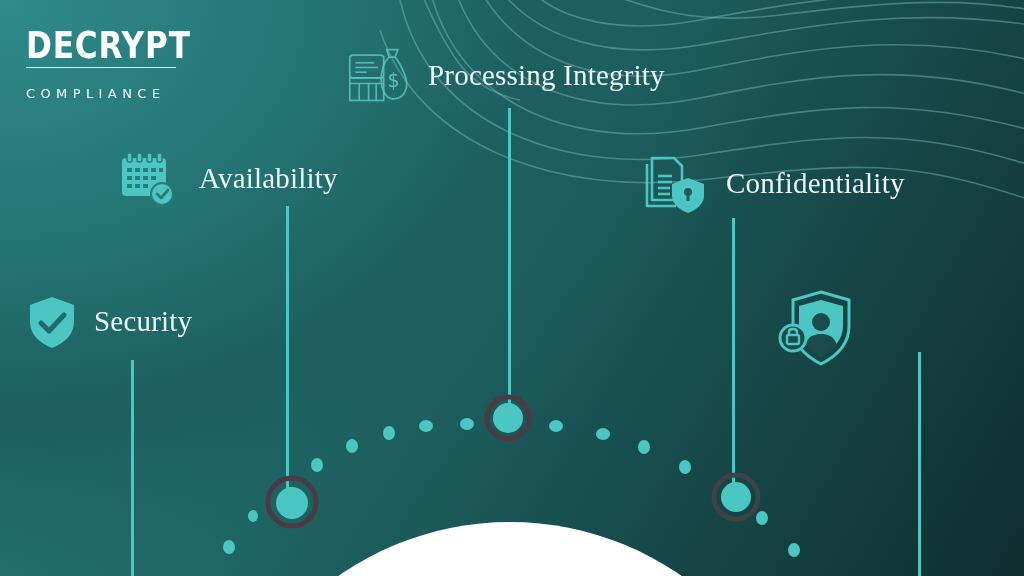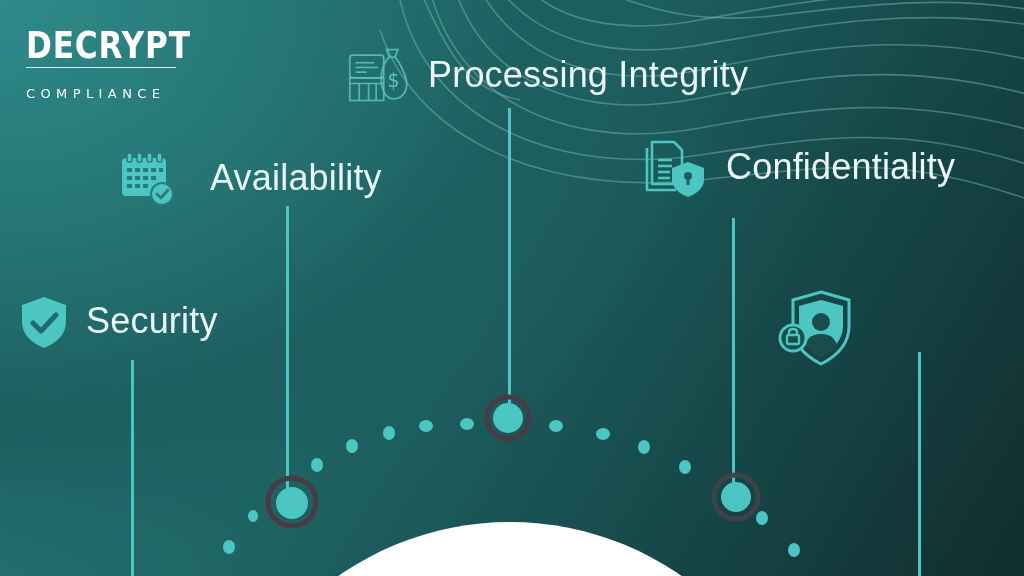--- a/index.html
+++ b/index.html
@@ -19,21 +19,21 @@
     transform: scaleX(0.82); transform-origin: left center; white-space: nowrap;
   }
   .logo-rule { height: 1px; background: #d6ecec; width: 150px; margin-top: 3px; }
   .logo-sub {
     color: #ffffff; font-size: 13px; letter-spacing: 5.4px; margin-top: 18px;
     font-family: "DejaVu Sans", sans-serif; white-space: nowrap;
   }
   .pillar { position: absolute; display: flex; align-items: center; }
   .pillar .icon { width: 56px; height: 56px; flex: 0 0 auto; }
   .pillar .label {
-    color: #eaf7f6; font-size: 36px; font-family: Liberation Sans, sans-serif;
+    color: #eaf7f6; font-size: 29px; font-family: Liberation Serif, serif;
     margin-left: 14px; white-space: nowrap; letter-spacing: 0.2px;
   }
   .line { position: absolute; width: 3px; background: #4cc6c3; }
   .arc { position: absolute; left: 0; top: 0; width: 1024px; height: 576px; pointer-events: none; }
   .dome {
     position: absolute; left: 210px; top: 522px; width: 600px; height: 600px;
     border-radius: 50%; background: #ffffff;
   }
 </style>
 </head>
@@ -95,21 +95,21 @@
       <circle cx="508" cy="418" r="15" fill="#4cc6c3"></circle>
     </g>
     <g>
       <circle cx="736" cy="497" r="22" fill="none" stroke="#3d4448" stroke-width="5"></circle>
       <circle cx="736" cy="497" r="15" fill="#4cc6c3"></circle>
     </g>
   </svg>
 
   <div class="dome"></div>
 
-  <div class="pillar" style="left:16px; top:293px;">
+  <div class="pillar" style="left:24px; top:293px;">
     <svg class="icon" viewBox="0 0 56 56">
       <path d="M28 4 L50 12 L50 28 C50 42 40 50 28 55 C16 50 6 42 6 28 L6 12 Z" fill="#4cc6c3"></path>
       <path d="M17 30 L25 38 L40 22" fill="none" stroke="#1f6a6a" stroke-width="5" stroke-linecap="round" stroke-linejoin="round"></path>
     </svg>
     <span class="label">Security</span>
   </div>
 
   <div class="pillar" style="left:118px; top:150px;">
     <svg class="icon" viewBox="0 0 56 56">
       <rect x="4" y="8" width="44" height="38" rx="4" fill="#4cc6c3"></rect>
@@ -129,21 +129,21 @@
           <rect x="17" y="26" width="5" height="4"></rect>
           <rect x="25" y="26" width="5" height="4"></rect>
           <rect x="33" y="26" width="5" height="4"></rect>
         <rect x="9" y="34" width="5" height="4"></rect>
           <rect x="17" y="34" width="5" height="4"></rect>
           <rect x="25" y="34" width="5" height="4"></rect>
       </g>
       <circle cx="44" cy="44" r="11" fill="#4cc6c3" stroke="#2a7a7a" stroke-width="2"></circle>
       <path d="M39 44 L43 48 L50 40" fill="none" stroke="#2a7a7a" stroke-width="2.8" stroke-linecap="round" stroke-linejoin="round"></path>
     </svg>
-    <span class="label" style="margin-left:36px;">Availability</span>
+    <span class="label" style="margin-left:25px;">Availability</span>
   </div>
 
   <div class="pillar" style="left:346px; top:44px;">
     <svg class="icon" viewBox="0 0 70 62" style="width:66px;height:62px;">
       <g fill="none" stroke="#5cc4bf" stroke-width="1.8" stroke-opacity="0.85">
         <path d="M43 4 L55 4 L52 12 L46 12 Z"></path>
         <path d="M46 12 C34 22 34 52 48 56 C62 58 68 44 62 30 C58 20 54 14 52 12"></path>
         <text x="44" y="44" font-size="20" fill="#5cc4bf" stroke="none" font-family="DejaVu Sans, sans-serif">$</text>
         <rect x="4" y="10" width="36" height="24" rx="3"></rect>
         <line x1="10" y1="18" x2="30" y2="18"></line>
@@ -152,21 +152,21 @@
         <rect x="4" y="34" width="36" height="24"></rect>
         <line x1="4" y1="40" x2="40" y2="40"></line>
         <line x1="14" y1="40" x2="14" y2="58"></line>
         <line x1="24" y1="40" x2="24" y2="58"></line>
         <line x1="32" y1="40" x2="32" y2="58"></line>
       </g>
     </svg>
     <span class="label" style="margin-left:16px;">Processing Integrity</span>
   </div>
 
-  <div class="pillar" style="left:644px; top:136px;text-align:center;">
+  <div class="pillar" style="left:644px; top:152px;text-align:center;">
     <svg class="icon" viewBox="0 0 62 62" style="width:62px;height:62px;">
       <g fill="none" stroke="#4cc6c3" stroke-width="2.6" stroke-linejoin="round">
         <path d="M8 6 L30 6 L38 14 L38 48 L8 48 Z"></path>
         <path d="M3 12 L3 54 L32 54"></path>
         <line x1="14" y1="24" x2="28" y2="24"></line>
         <line x1="14" y1="30" x2="28" y2="30"></line>
         <line x1="14" y1="36" x2="26" y2="36"></line>
         <line x1="14" y1="42" x2="26" y2="42"></line>
       </g>
       <path d="M44 26 L60 32 L60 44 C60 52 52 58 44 61 C36 58 28 52 28 44 L28 32 Z" fill="#4cc6c3"></path>

